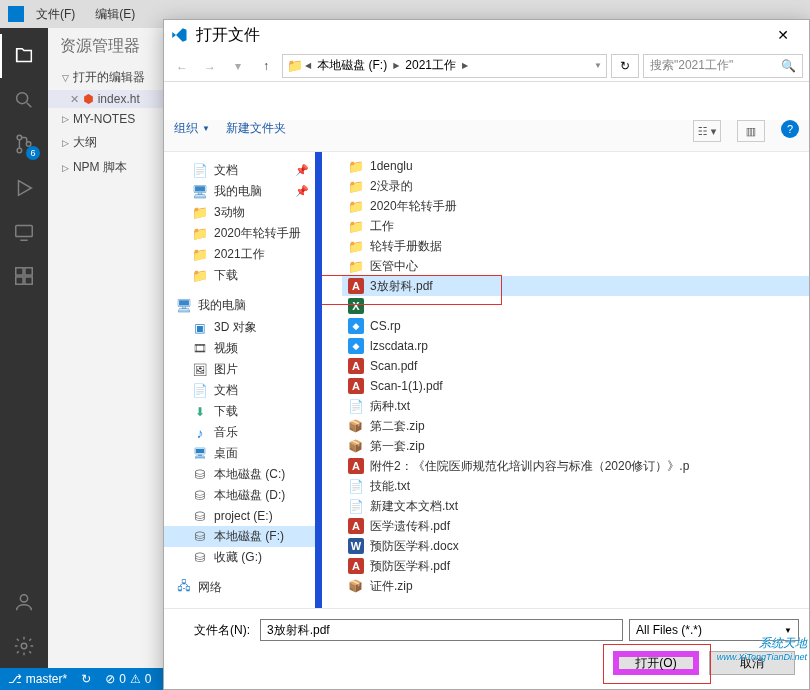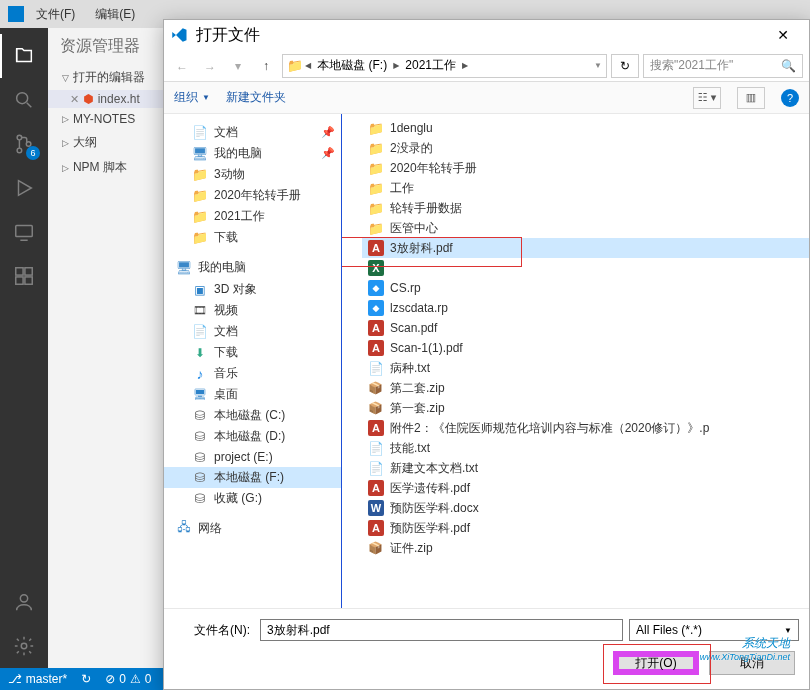--- a/index.html
+++ b/index.html
@@ -42,28 +42,28 @@
 
 .dlg-nav { height: 32px; display: flex; align-items: center; padding: 0 6px; gap: 4px; border-bottom: 1px solid #ddd; }
 .nav-btn { width: 24px; height: 24px; display: flex; align-items: center; justify-content: center; color: #aaa; }
 .nav-btn.active { color: #333; }
 .addr { flex: 1; height: 24px; border: 1px solid #ccc; display: flex; align-items: center; padding: 0 4px; gap: 2px; }
 .addr .seg { padding: 0 4px; display: flex; align-items: center; gap: 2px; }
 .addr .trisep { font-size: 8px; color: #555; }
 .refresh { width: 28px; height: 24px; border: 1px solid #ccc; display: flex; align-items: center; justify-content: center; }
 .search { width: 160px; height: 24px; border: 1px solid #ccc; display: flex; align-items: center; padding: 0 6px; color: #888; gap: 4px; }
 
-.dlg-toolbar { height: 32px; display: flex; align-items: center; padding: 0 10px; gap: 16px; border-bottom: 1px solid #e8e8e8; background: #fafafa; }
+.dlg-toolbar { height: 32px; display: flex; align-items: flex-start; padding: 0 10px; gap: 16px; border-bottom: 1px solid #e8e8e8; background: #fafafa; margin-top: 38px; }
 .tb-link { color: #1e5aa8; display: flex; align-items: center; gap: 4px; }
 .dlg-toolbar .spacer { flex: 1; }
 .view-btn { width: 28px; height: 22px; border: 1px solid #ccc; display: flex; align-items: center; justify-content: center; font-size: 11px; color: #555; }
 .help { width: 18px; height: 18px; border-radius: 50%; background: #0078d4; color: #fff; display: flex; align-items: center; justify-content: center; font-size: 11px; }
 
 .dlg-body { flex: 1; display: flex; min-height: 0; }
-.navpane { width: 178px; overflow: hidden; border-right: 1px solid #1d4ed8; }
+.navpane { width: 158px; overflow: hidden; border-right: 7px solid #1d4ed8; }
 .navpane .np-section { margin-top: 8px; }
 .navpane .np-head { display: flex; align-items: center; gap: 6px; padding: 3px 6px 3px 12px; color: #333; }
 .navpane .np-item { display: flex; align-items: center; gap: 6px; padding: 2px 6px 2px 28px; color: #333; }
 .navpane .np-item.selected { background: #cde8ff; }
 .ico { width: 16px; height: 16px; display: inline-flex; align-items: center; justify-content: center; font-size: 12px; }
 .ico-folder { color: #f8d775; }
 .ico-folder::before { content: "📁"; font-size: 13px; }
 .ico-doc { color: #3a88c9; }
 .ico-doc::before { content: "📄"; font-size: 13px; }
 .ico-pc { color: #3a88c9; }
@@ -99,21 +99,21 @@
 
 .dlg-footer { border-top: 1px solid #e8e8e8; padding: 10px 10px 14px; display: flex; flex-direction: column; gap: 10px; }
 .fn-row { display: flex; align-items: center; gap: 6px; }
 .fn-row .lbl { width: 80px; text-align: right; padding-right: 4px; }
 .fn-input { flex: 1; height: 22px; border: 1px solid #7a7a7a; padding: 0 6px; background: #fff; }
 .filter { width: 170px; height: 22px; border: 1px solid #7a7a7a; padding: 0 6px; display: flex; align-items: center; justify-content: space-between; }
 .btns { display: flex; gap: 10px; justify-content: flex-end; padding-right: 4px; }
 .btn { width: 86px; height: 24px; border: 1px solid #adadad; background: #e1e1e1; display: flex; align-items: center; justify-content: center; }
 .btn.primary { border: 6px solid #d946ef; }
 
-.watermark { position: absolute; right: 20px; bottom: 28px; color: #0088cc; font-size: 14px; font-style: italic; text-shadow: 0 0 2px #fff; display: flex; flex-direction: column; align-items: flex-end; }
+.watermark { position: absolute; right: 3px; bottom: 28px; color: #0088cc; font-size: 14px; font-style: italic; text-shadow: 0 0 2px #fff; display: flex; flex-direction: column; align-items: flex-end; }
 .watermark .small { font-size: 9px; color: #0088cc; }
 </style>
 </head>
 <body>
 
 <div class="vscode">
   <div class="vscode-title">
     <div class="logo"></div>
     <span class="menu">文件(F)</span>
     <span class="menu">编辑(E)</span>
@@ -294,20 +294,24 @@
         <div id="np-pc">
             <div class="np-item">
               <span class="ico ico-3d"></span>
               <span>3D 对象</span>
             </div>
             <div class="np-item">
               <span class="ico ico-vid"></span>
               <span>视频</span>
             </div>
             <div class="np-item">
+              <span class="ico ico-pic"></span>
+              <span>图片</span>
+            </div>
+            <div class="np-item">
               <span class="ico ico-doc"></span>
               <span>文档</span>
             </div>
             <div class="np-item">
               <span class="ico ico-dl"></span>
               <span>下载</span>
             </div>
             <div class="np-item">
               <span class="ico ico-music"></span>
               <span>音乐</span>

